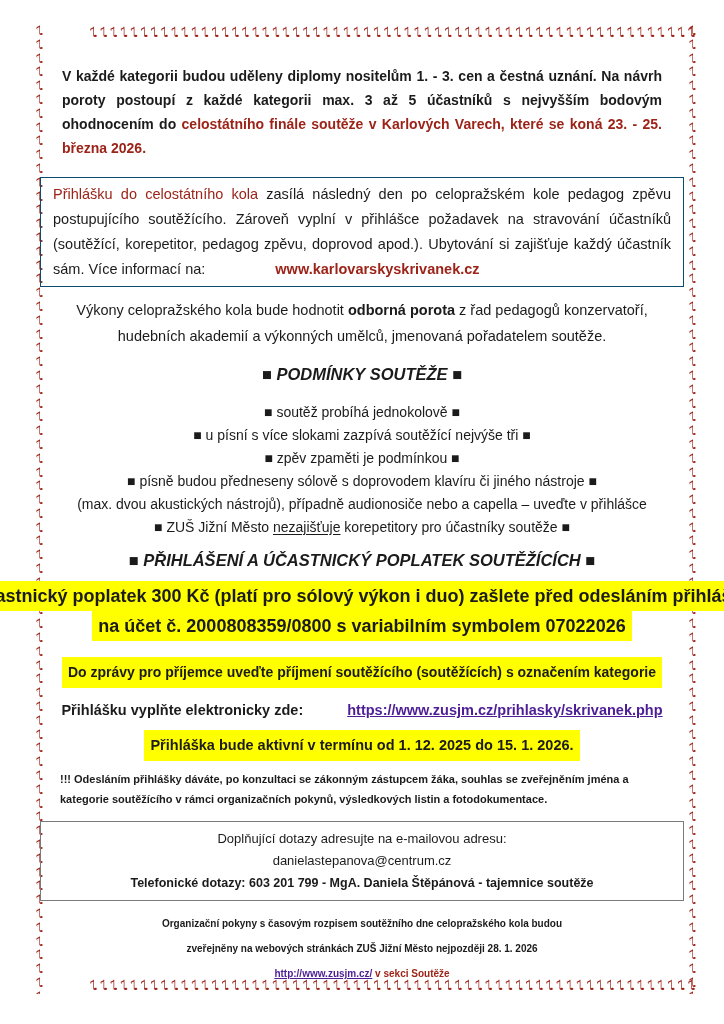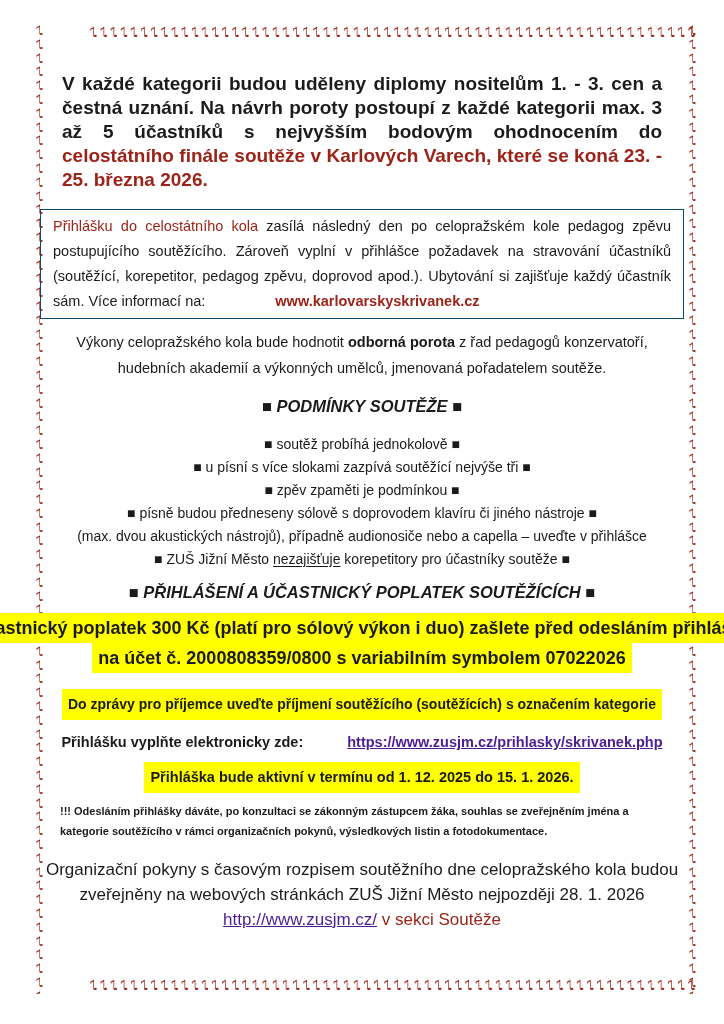--- a/index.html
+++ b/index.html
@@ -19,41 +19,41 @@
            word-break:break-all;overflow:hidden;transform:scaleX(-1);}
   .notes-left{left:28px;}
   .notes-right{left:681px;}
 
   
   .content{position:absolute;left:40px;right:40px;top:56px;}
   .red{color:#9c2318;}
   b,.bold{font-weight:bold;}
   .u{text-decoration:underline;text-underline-offset:2px;}
 
-  .p-intro{margin:16px 22px 0;font-weight:bold;font-size:19px;line-height:24px;text-align:justify;}
+  .p-intro{margin:8px 22px 0;font-weight:bold;font-size:14px;line-height:24px;text-align:justify;}
   .box{border:1px solid #0c4a6e;margin-top:17px;padding:4px 12px;font-size:14.5px;
        line-height:25px;text-align:justify;}
   .box .url{color:#9c2318;font-weight:bold;margin-left:66px;white-space:nowrap;}
   .p-jury{margin:10px 24px 0;font-size:14.5px;line-height:26px;text-align:center;}
   .h-section{margin-top:14px;text-align:center;font-weight:bold;font-size:16.5px;line-height:22px;font-style:italic;}
   .h-section2{margin-top:10px;}
   .bullets{margin-top:16px;text-align:center;font-size:14px;line-height:23px;}
   .bullet-line{white-space:nowrap;}
   .center-row{display:flex;justify-content:center;}
   .hl{background:#ffff00;padding:2px 6px;white-space:nowrap;}
   .hl-block{margin-top:10px;text-align:center;font-weight:bold;font-size:18px;line-height:26px;}
   .hl-single{margin-top:16px;font-weight:bold;font-size:14px;line-height:27px;}
   .p-form{margin-top:10px;font-weight:bold;font-size:14.5px;line-height:24px;white-space:nowrap;gap:44px;}
   .link{color:#4c1d95;text-decoration:underline;cursor:pointer;}
   .hl-active{margin-top:8px;font-weight:bold;font-size:14.5px;line-height:27px;}
   .p-consent{margin:8px 20px 0;font-weight:bold;font-size:11px;line-height:20px;}
   .contact-box{border:1px solid #7a7a7a;margin-top:12px;padding:6px 10px;text-align:center;
                font-size:13px;line-height:22px;}
   .contact-box .phone{font-weight:bold;font-size:12.5px;}
-  .p-footer{margin-top:16px;text-align:center;font-weight:normal;font-size:17px;line-height:25px;}
+  .p-footer{margin-top:10px;text-align:center;font-weight:bold;font-size:10px;line-height:25px;}
   .p-footer .row{white-space:nowrap;}
 </style>
 </head>
 <body>
 
 <div class="notes notes-h notes-top">♪♪♪♪♪♪♪♪♪♪♪♪♪♪♪♪♪♪♪♪♪♪♪♪♪♪♪♪♪♪♪♪♪♪♪♪♪♪♪♪♪♪♪♪♪♪♪♪♪♪♪♪♪♪♪♪♪♪♪♪</div>
 <div class="notes notes-h notes-bottom">♪♪♪♪♪♪♪♪♪♪♪♪♪♪♪♪♪♪♪♪♪♪♪♪♪♪♪♪♪♪♪♪♪♪♪♪♪♪♪♪♪♪♪♪♪♪♪♪♪♪♪♪♪♪♪♪♪♪♪♪</div>
 <div class="notes notes-v notes-left">♪♪♪♪♪♪♪♪♪♪♪♪♪♪♪♪♪♪♪♪♪♪♪♪♪♪♪♪♪♪♪♪♪♪♪♪♪♪♪♪♪♪♪♪♪♪♪♪♪♪♪♪♪♪♪♪♪♪♪♪♪♪♪♪♪♪♪♪♪♪♪♪♪♪♪♪♪♪♪♪♪♪♪♪♪</div>
 <div class="notes notes-v notes-right">♪♪♪♪♪♪♪♪♪♪♪♪♪♪♪♪♪♪♪♪♪♪♪♪♪♪♪♪♪♪♪♪♪♪♪♪♪♪♪♪♪♪♪♪♪♪♪♪♪♪♪♪♪♪♪♪♪♪♪♪♪♪♪♪♪♪♪♪♪♪♪♪♪♪♪♪♪♪♪♪♪♪♪♪♪</div>
 
@@ -98,20 +98,25 @@
       <span>Přihlášku vyplňte elektronicky zde: </span>
       <a class="link">https://www.zusjm.cz/prihlasky/skrivanek.php</a>
     </div>
 
   <div class="center-row hl-active">
       <span class="hl">Přihláška bude aktivní v termínu od 1. 12. 2025 do 15. 1. 2026.</span>
     </div>
 
   <p class="p-consent">!!! Odesláním přihlášky dáváte, po konzultaci se zákonným zástupcem žáka, souhlas se zveřejněním jména a kategorie soutěžícího v rámci organizačních pokynů, výsledkových listin a fotodokumentace.</p>
 
+  <div class="contact-box">
+    <div>Doplňující dotazy adresujte na e-mailovou adresu:</div>
+    <div>danielastepanova@centrum.cz</div>
+    <div class="phone">Telefonické dotazy:  603 201 799 - MgA. Daniela Štěpánová - tajemnice soutěže</div>
+  </div>
 
   <div class="p-footer">
     <div class="row">Organizační pokyny s časovým rozpisem soutěžního dne celopražského kola budou</div>
     <div class="row">zveřejněny na webových stránkách ZUŠ Jižní Město nejpozději 28. 1. 2026</div>
     <div class="row"><a class="link">http://www.zusjm.cz/</a><span class="red"> v sekci Soutěže</span></div>
   </div>
 
 </div>
 
 </body></html>

